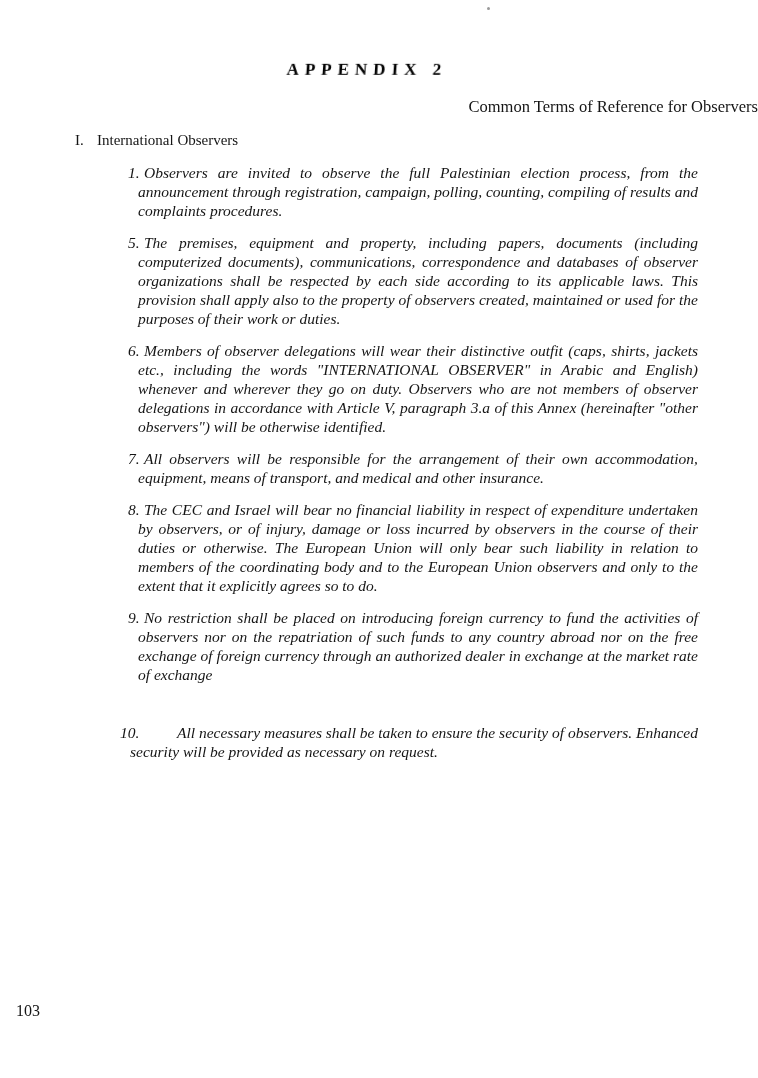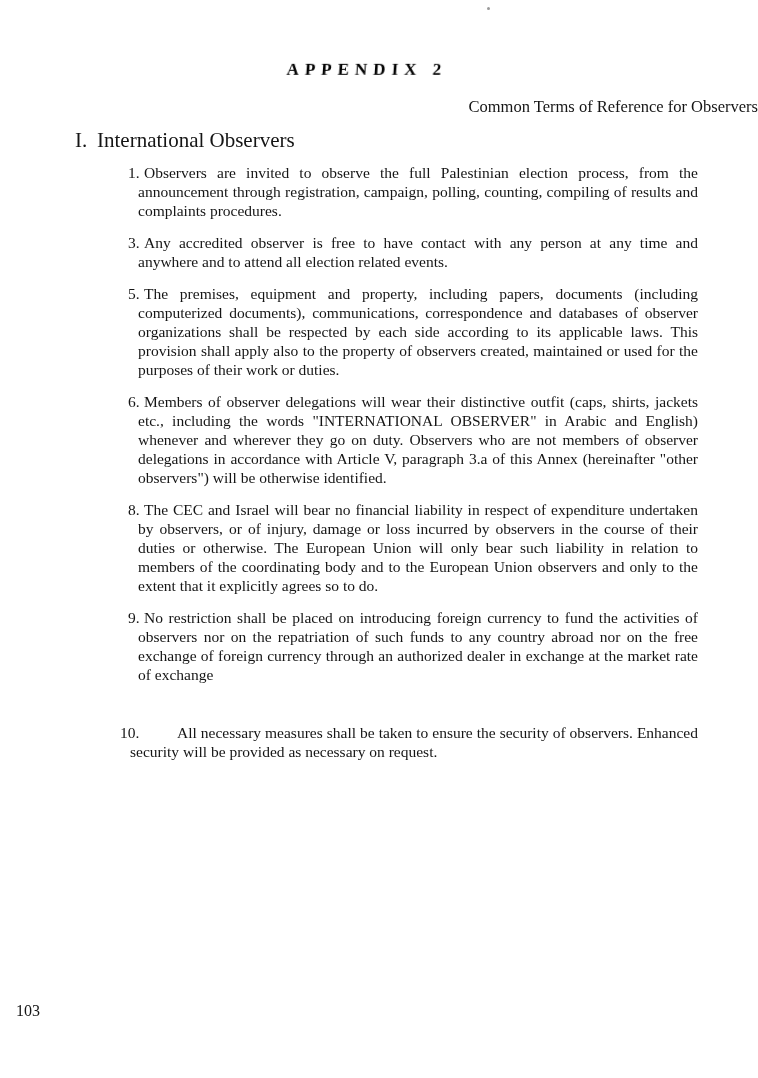--- a/index.html
+++ b/index.html
@@ -35,28 +35,28 @@
   }
   .doc-subtitle {
     margin-top: 17px;
     text-align: right;
     font-size: 16.5px;
     line-height: 19px;
   }
   .section-heading {
     margin-top: 15px;
     margin-left: 75px;
-    font-size: 21px;
+    font-size: 15px;
     line-height: 19px;
   }
   .section-heading .numeral {
     display: inline-block;
     width: 22px;
   }
-  .items-list { margin-top: 13px; }
+  .items-list { margin-top: 13px; font-style: italic; }
   .item {
     margin: 0 0 13px 138px;
     width: 560px;
     font-size: 15.5px;
     line-height: 19px;
     text-align: justify;
     text-indent: -10px;
   }
   .item .num {
     display: inline-block;
@@ -89,27 +89,27 @@
   <div class="doc-subtitle">Common Terms of Reference for Observers</div>
 
   <div class="section-heading">
     <span class="numeral">I.</span><span>International Observers</span>
   </div>
 
   <div class="items-list">
   <p class="item"><span class="num">1.</span><span class="body">Observers are invited to observe the full Palestinian election process, from the announcement through registration, campaign, polling, counting, compiling of results and complaints procedures.</span></p>
 
 
-  <p class="item"><span class="num">3.</span><span class="body">Any accredited observer is free to have contact with any person at any time and anywhere and to attend all election related events.</span></p>
 
 
   <p class="item"><span class="num">5.</span><span class="body">The premises, equipment and property, including papers, documents (including computerized documents), communications, correspondence and databases of observer organizations shall be respected by each side according to its applicable laws. This provision shall apply also to the property of observers created, maintained or used for the purposes of their work or duties.</span></p>
 
   <p class="item"><span class="num">6.</span><span class="body">Members of observer delegations will wear their distinctive outfit (caps, shirts, jackets etc., including the words "INTERNATIONAL OBSERVER" in Arabic and English) whenever and wherever they go on duty. Observers who are not members of observer delegations in accordance with Article V, paragraph 3.a of this Annex (hereinafter "other observers") will be otherwise identified.</span></p>
 
+  <p class="item"><span class="num">7.</span><span class="body">All observers will be responsible for the arrangement of their own accommodation, equipment, means of transport, and medical and other insurance.</span></p>
 
   <p class="item"><span class="num">8.</span><span class="body">The CEC and Israel will bear no financial liability in respect of expenditure undertaken by observers, or of injury, damage or loss incurred by observers in the course of their duties or otherwise. The European Union will only bear such liability in relation to members of the coordinating body and to the European Union observers and only to the extent that it explicitly agrees so to do.</span></p>
 
   <p class="item"><span class="num">9.</span><span class="body">No restriction shall be placed on introducing foreign currency to fund the activities of observers nor on the repatriation of such funds to any country abroad nor on the free exchange of foreign currency through an authorized dealer in exchange at the market rate of exchange</span></p>
 
   <p class="item wide-num"><span class="num">10.</span><span class="body">All necessary measures shall be taken to ensure the security of observers. Enhanced security will be provided as necessary on request.</span></p>
 
 </div>
 
   <div class="page-number">103</div>

